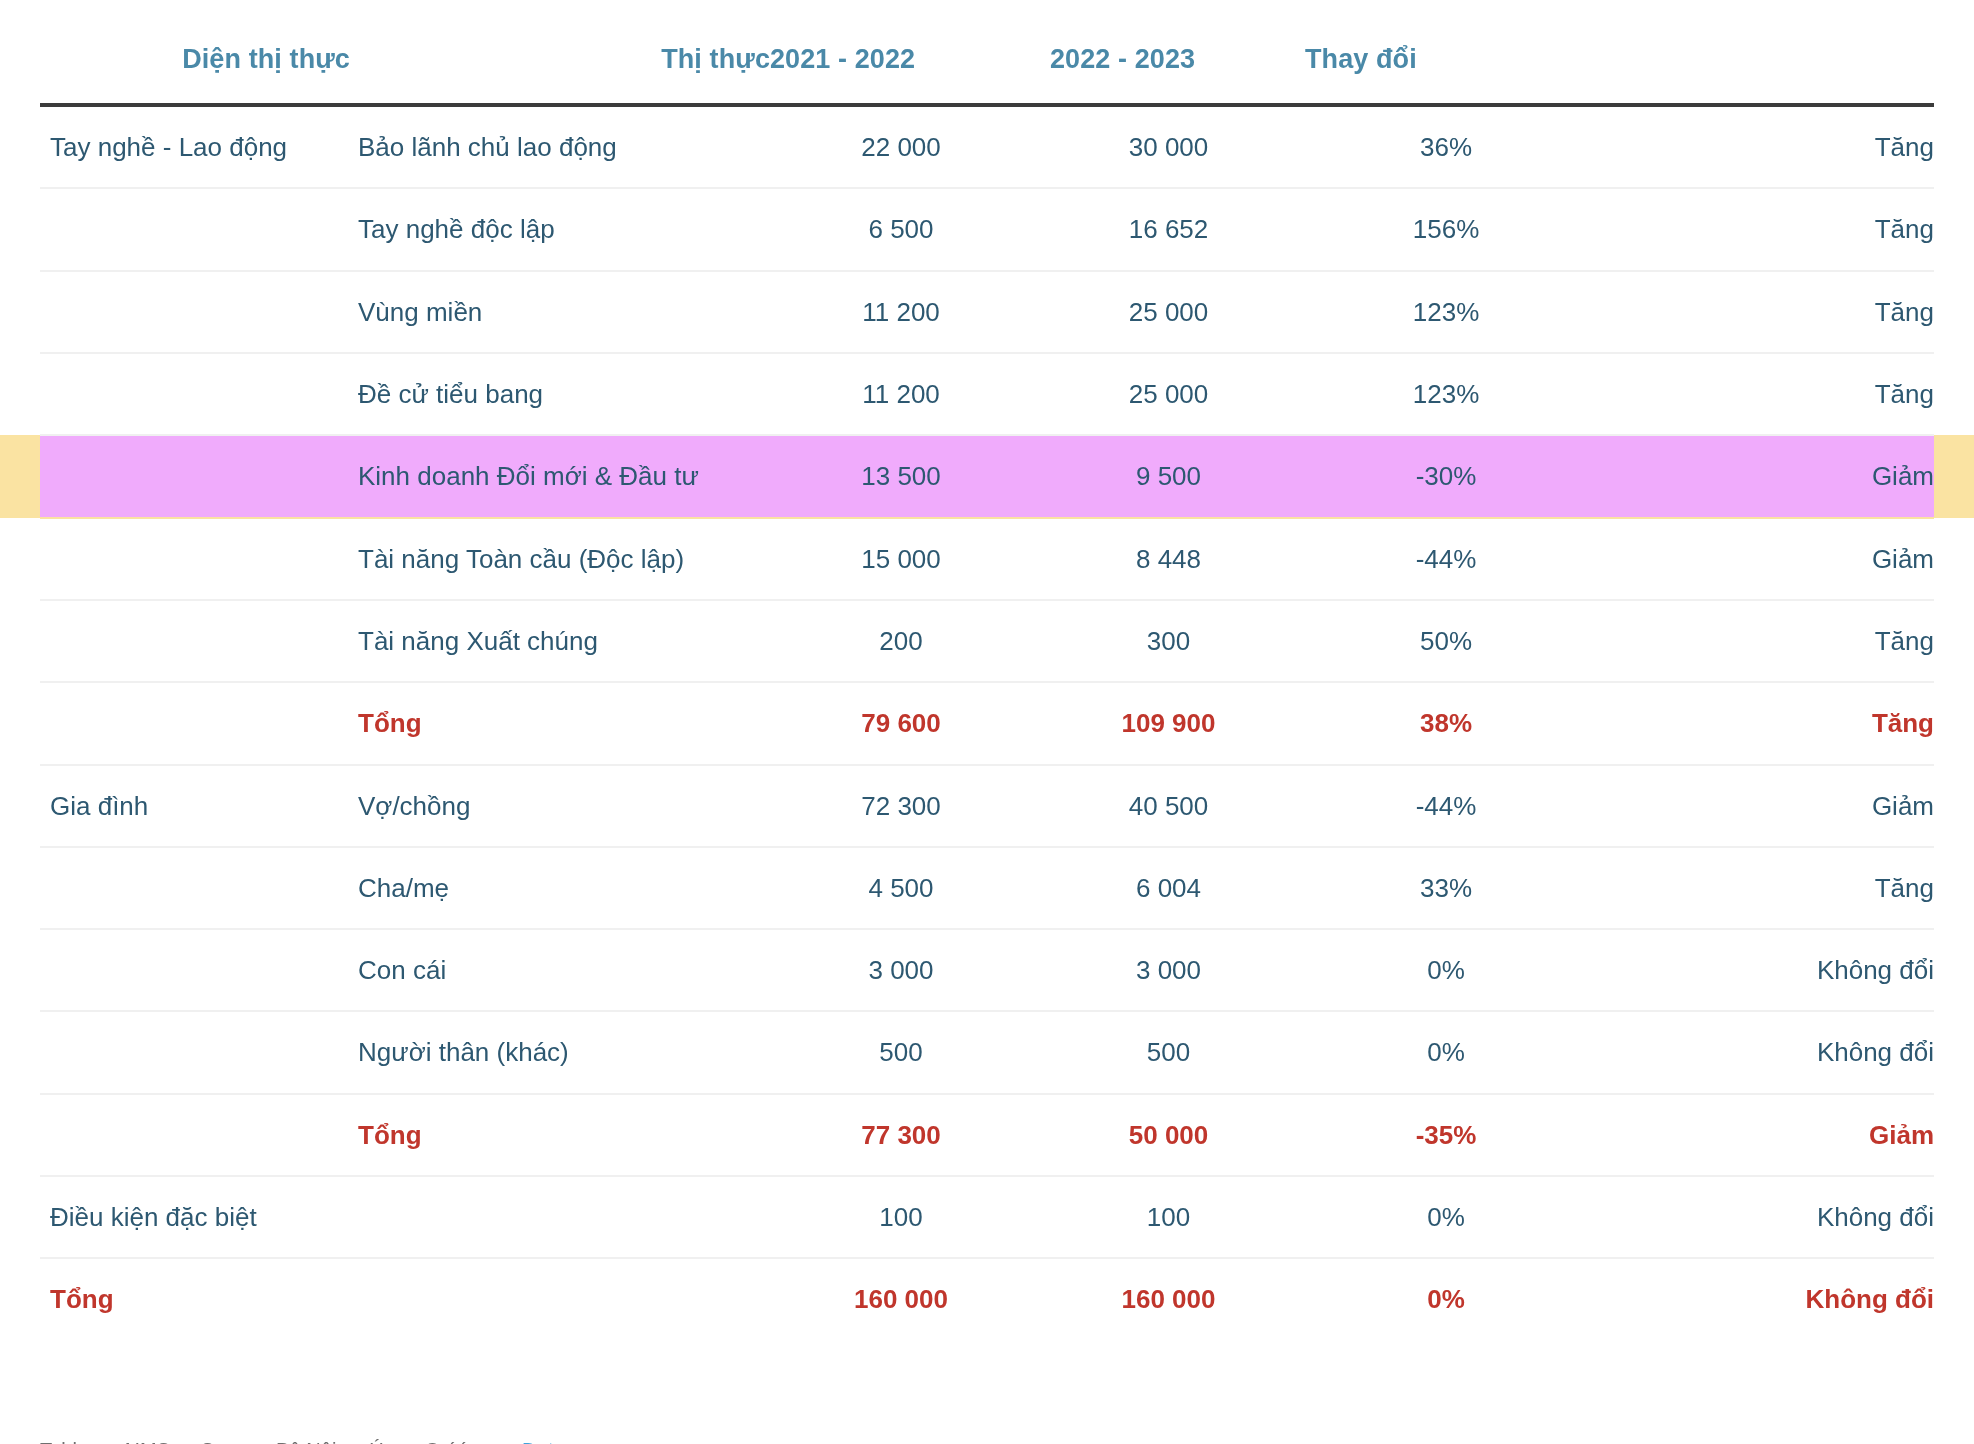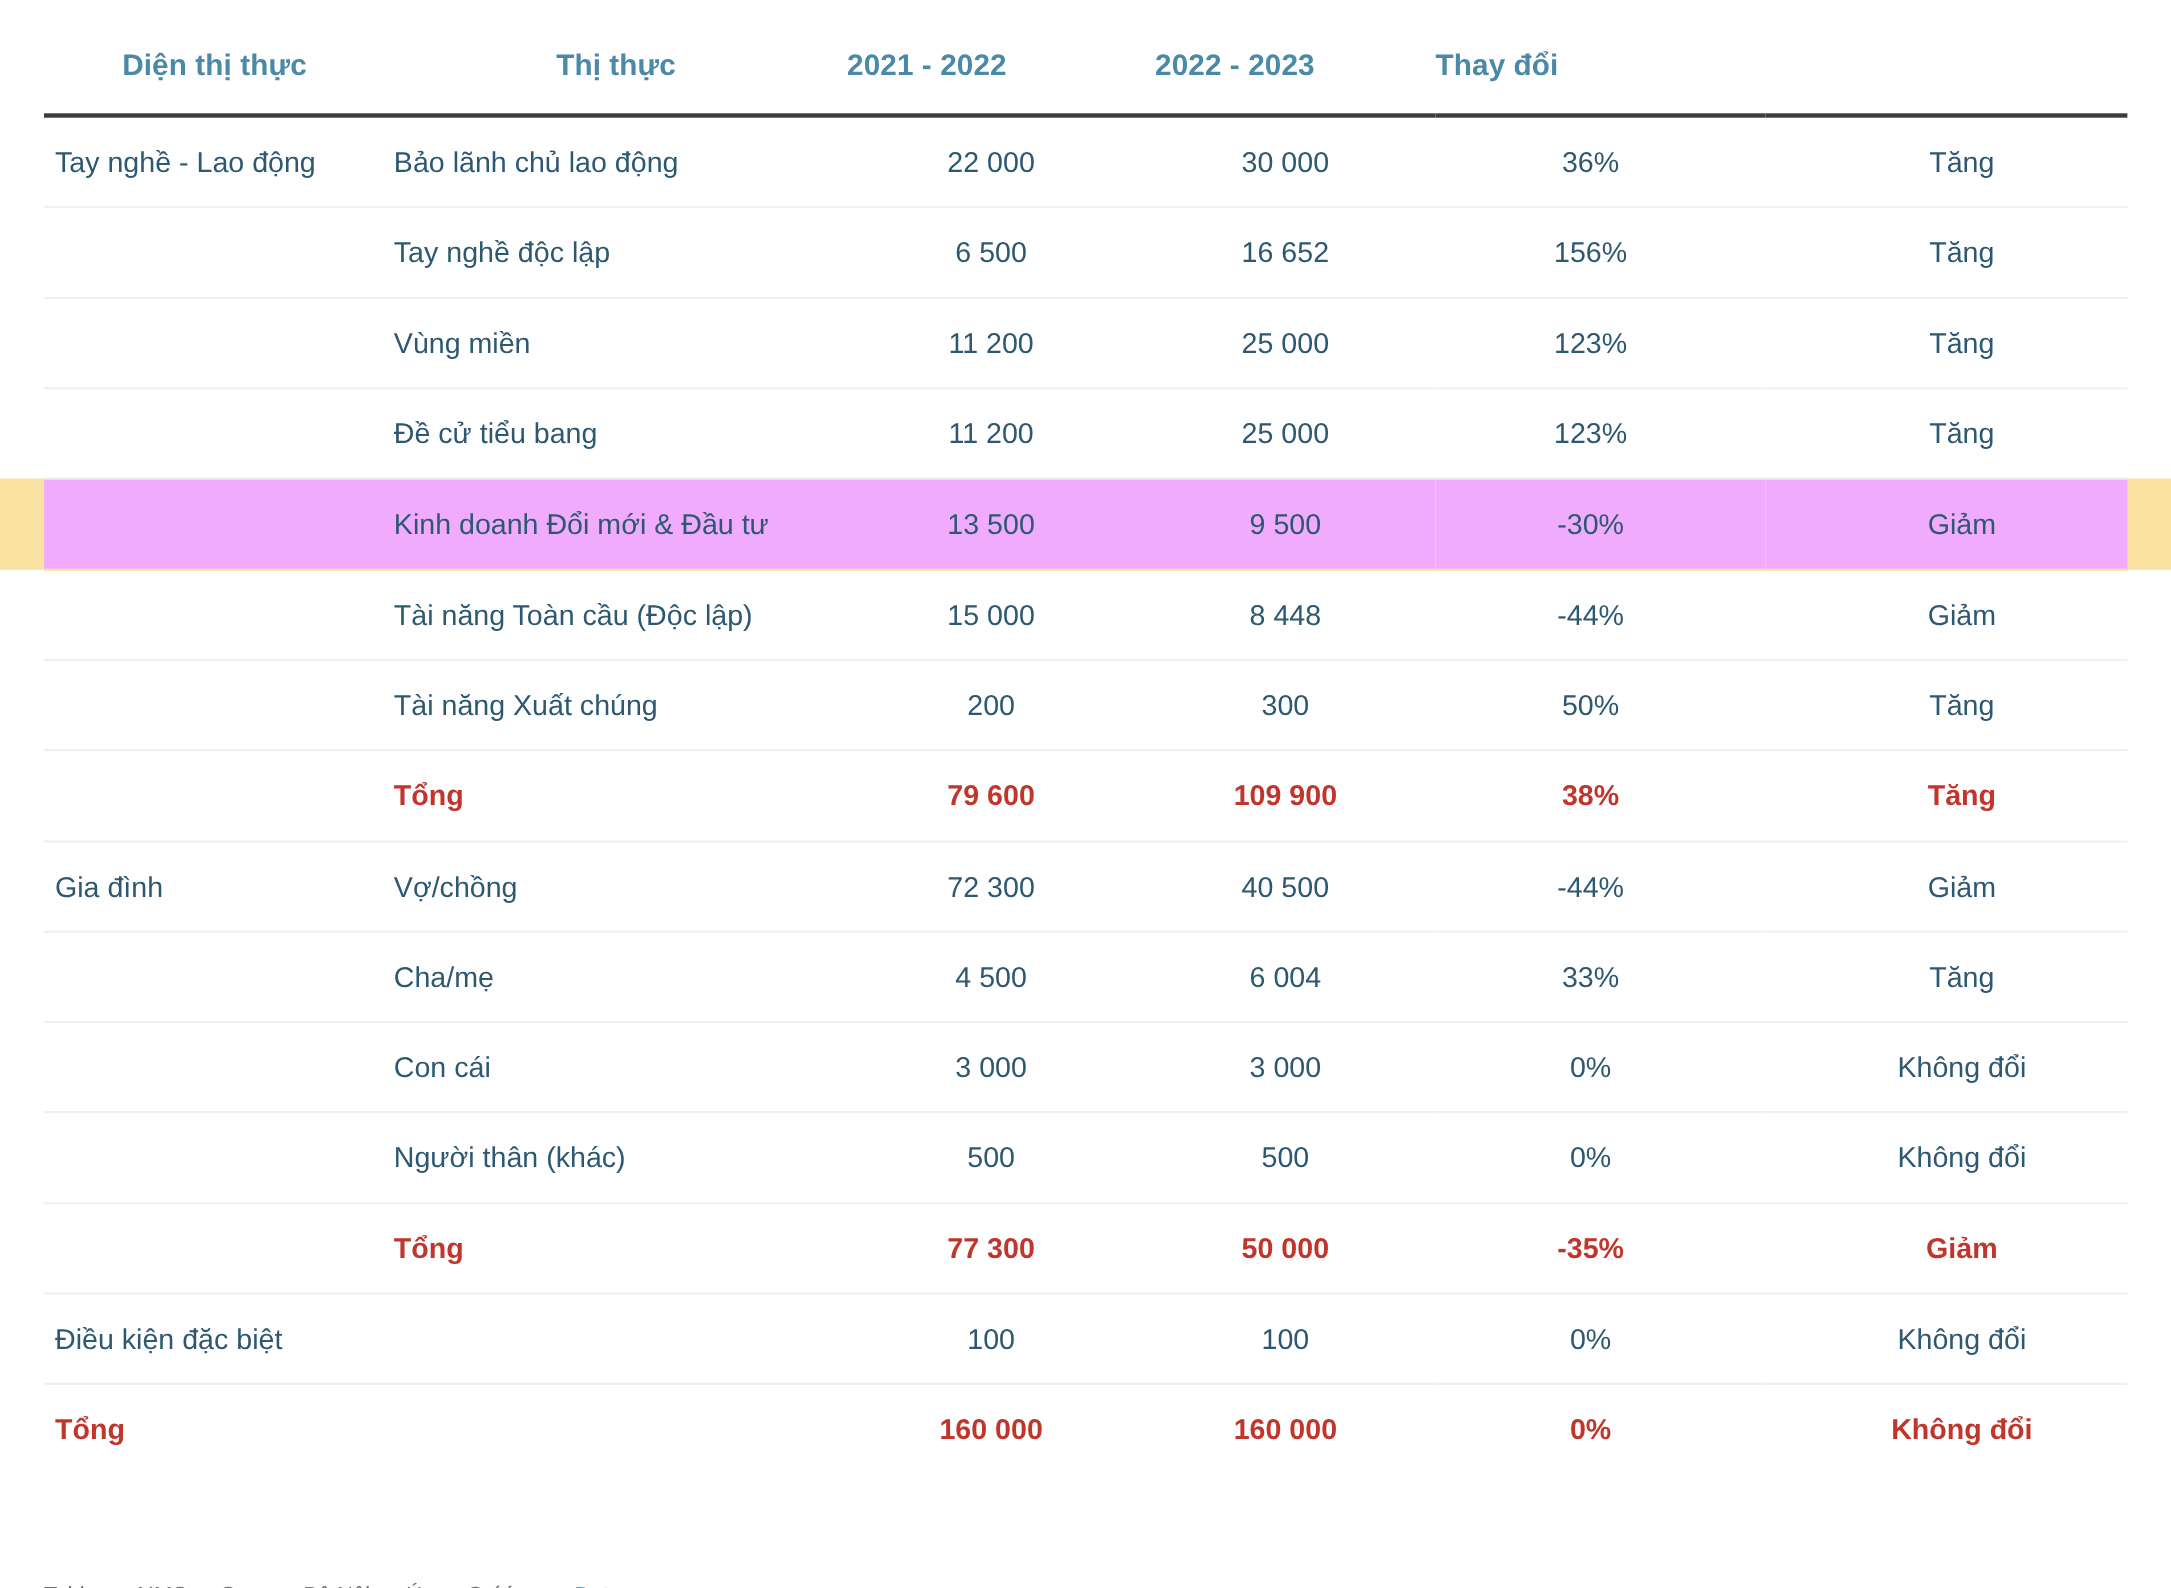--- a/index.html
+++ b/index.html
@@ -43,21 +43,21 @@
   
   thead th {
     font-size: 27px;
     font-weight: bold;
     color: #4a89a8;
     padding: 0 0 28px 0;
     vertical-align: bottom;
     white-space: nowrap;
     letter-spacing: 0.1px;
   }
-  thead th.al { text-align: center; margin-top: 45px; }
+  thead th.al { text-align: right; margin-top: 45px; }
   thead th.ar { text-align: left; padding-right: 18px; }
   thead th.blank { text-align: left; }
 
   thead tr { border-bottom: 4px solid #3b3b3b; }
 
   
   tbody td {
     font-size: 26px;
     color: #2d5871;
     padding: 23px 0 23px 0;
@@ -75,21 +75,21 @@
   td.visa {
     padding-left: 8px;
     padding-right: 30px;
   }
   td.num {
     text-align: center;
     padding-right: 18px;
     white-space: nowrap;
   }
   td.dir {
-    text-align: center;
+    text-align: right;
     padding-left: 28px;
     white-space: nowrap;
   }
 
   
   tr.total td {
     color: #c0362c;
     font-weight: bold;
   }
 

